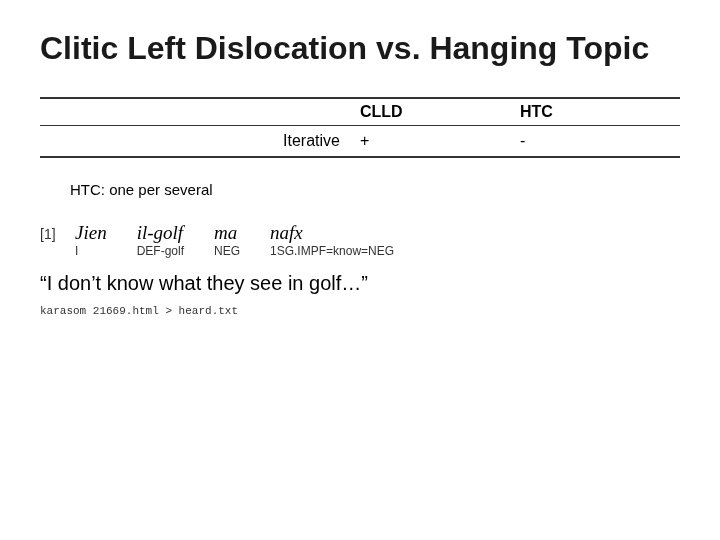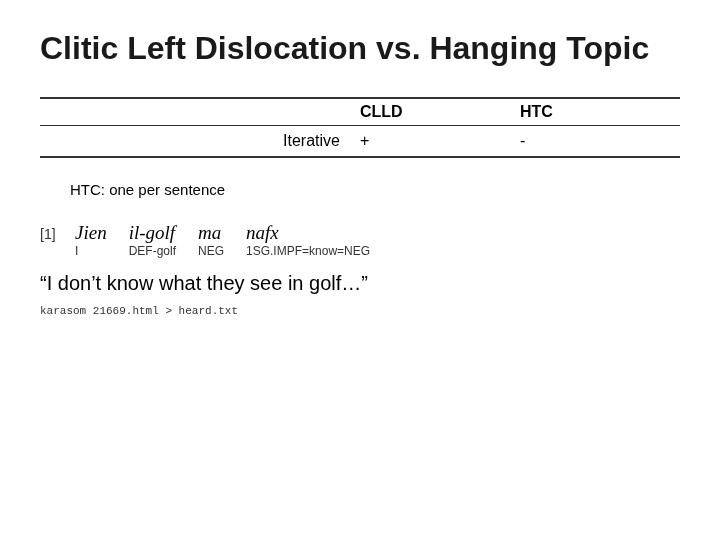--- a/index.html
+++ b/index.html
@@ -88,21 +88,21 @@
       font-size: 14px;
       font-family: Arial, Helvetica, sans-serif;
       color: #333;
       width: 35px;
       flex-shrink: 0;
     }
 
     .gloss-items {
       display: flex;
       align-items: baseline;
-      gap: 4px;
+      gap: 12px;
     }
 
     .gloss-item {
       display: flex;
       flex-direction: column;
       margin-right: 18px;
     }
 
     .gloss-word {
       font-size: 19px;
@@ -156,21 +156,21 @@
       <tr>
         <td class="col-label">Iterative</td>
         <td class="col-clld">+</td>
         <td class="col-htc">-</td>
       </tr>
     </tbody>
   </table>
 </div>
 
 <div class="notes-section">
-  <div>HTC: one per sentence</div>
+  <div>HTC: one per several</div>
 </div>
 
 <div class="example-section">
   <div class="gloss-row">
     <span class="example-number">[1]</span>
     <div class="gloss-items">
       <div class="gloss-item">
         <span class="gloss-word">Jien</span>
         <span class="gloss-label">I</span>
       </div>

